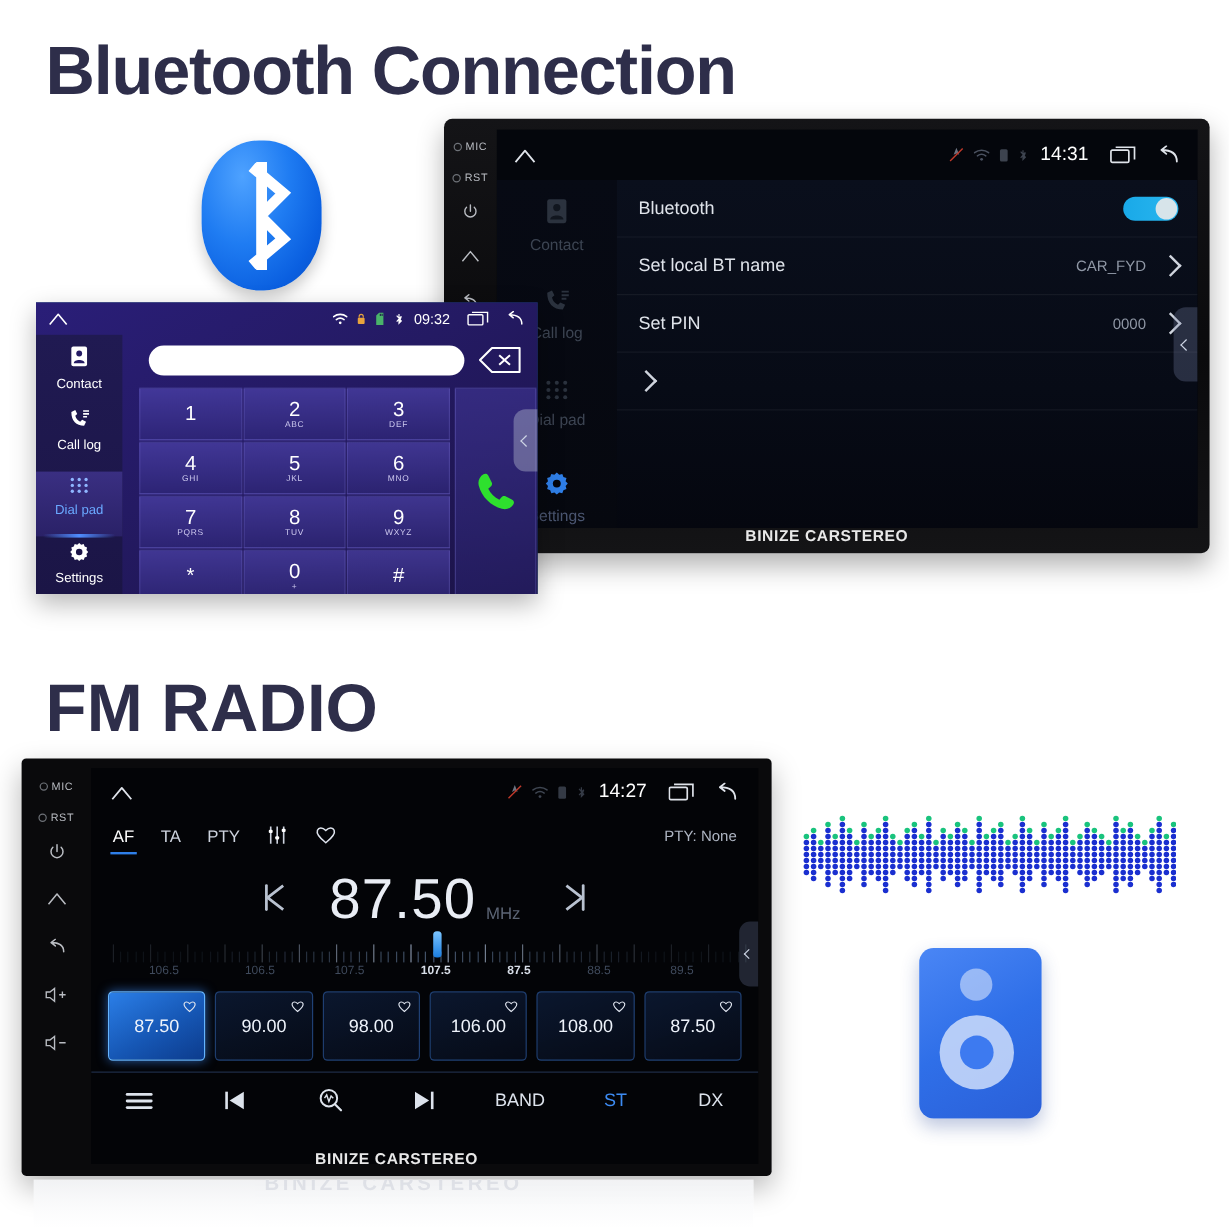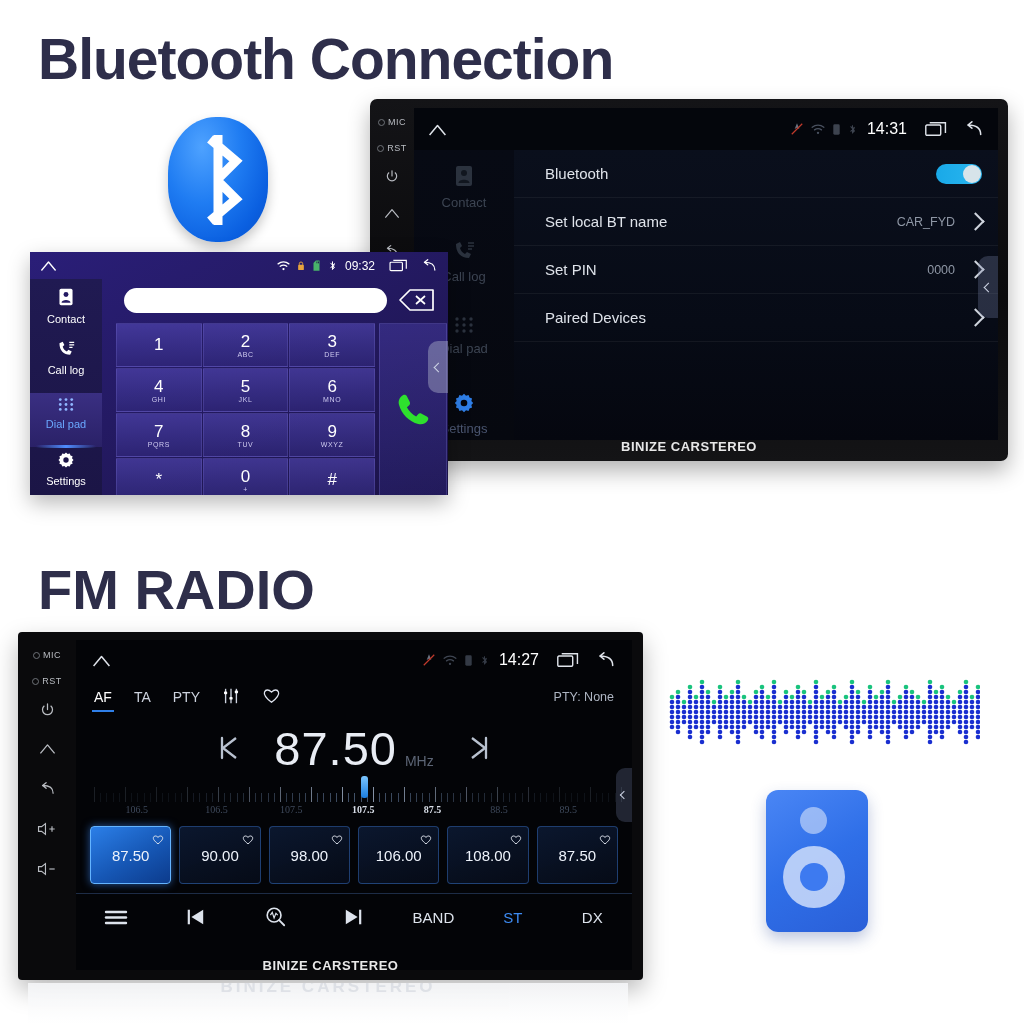--- a/index.html
+++ b/index.html
@@ -60,21 +60,21 @@
   #bt-screen{left:44px;top:9px;width:584px;height:332px;background:#04060c;}
   #bt-statusbar{height:42px;padding:0 14px;}
   #bt-sidebar{position:absolute;left:0;top:42px;width:100px;bottom:0;
     background:linear-gradient(180deg,#070a14 0%,#06080f 100%);}
   .sb-item{position:absolute;left:0;width:100px;text-align:center;}
   .sb-item .lbl{display:block;margin-top:3px;font-size:13px;}
   #bt-list{position:absolute;left:100px;right:0;top:42px;bottom:0;
     background:linear-gradient(180deg,#0a0f1c 0%,#070b16 60%,#05070f 100%);}
   .bt-row{position:relative;height:47px;display:flex;align-items:center;
     padding:0 16px 0 18px;border-bottom:1px solid rgba(255,255,255,.055);}
-  .bt-row .t{flex:1;color:#dfe3ea;font-size:15px;margin-left:13px;}
+  .bt-row .t{flex:1;color:#dfe3ea;font-size:15px;}
   .bt-row .v{color:#8f97a5;font-size:12.5px;margin-right:14px;}
   .chev{width:11px;height:11px;border-right:2px solid #cfd4dd;border-top:2px solid #cfd4dd;
     transform:rotate(45deg);}
   .toggle{width:46px;height:20px;border-radius:11px;position:relative;
     background:linear-gradient(90deg,#19a9e8,#2ab6ef);}
   .toggle .knob{position:absolute;right:1px;top:1px;width:18px;height:18px;border-radius:50%;
     background:#d7e4ea;}
   .side-tab{position:absolute;right:0;width:20px;height:62px;
     background:rgba(120,130,165,.30);border-radius:10px 0 0 10px;
     display:flex;align-items:center;justify-content:center;}
@@ -117,21 +117,21 @@
   #fm-screen{left:58px;top:8px;width:556px;height:330px;background:#030407;}
   #fm-statusbar{height:40px;padding:0 16px;}
   #fm-toolrow{position:absolute;left:0;right:0;top:40px;height:34px;display:flex;align-items:center;padding:0 18px;}
   .tool{color:#cdd3de;font-size:14px;margin-right:22px;position:relative;}
   .tool.active{color:#ffffff;text-align:center;}
   .tool.active::after{content:"";position:absolute;left:-2px;right:-2px;bottom:-7px;height:2.5px;background:#2f7fe8;}
   #pty{margin-left:auto;margin-right:0;color:#aeb5c2;font-size:12.5px;}
   #freq-row{position:absolute;left:0;right:0;top:78px;height:60px;display:flex;align-items:center;justify-content:center;gap:30px;}
   #freq{color:#e9edf4;font-size:47px;font-weight:300;letter-spacing:1px;line-height:47px;}
   #mhz{color:#5c6575;font-size:14px;align-self:flex-end;margin-bottom:9px;margin-left:-22px;}
-  #scale{position:absolute;left:18px;right:5px;top:142px;height:42px;font-family:Liberation Serif, serif;}
+  #scale{position:absolute;left:18px;right:5px;top:142px;height:42px;}
   #ticks{position:absolute;left:0;right:0;top:0;height:20px;}
   #ticks i{position:absolute;bottom:0;width:1px;background:#44546b;}
   #ticks i.lg{background:#8d9bb0;}
   #cursor{position:absolute;width:7px;height:22px;border-radius:3px;
     background:linear-gradient(180deg,#7cc6ff,#1a7de0);top:-6px;}
   #scale .lab{position:absolute;top:22px;transform:translateX(-50%);font-size:10px;color:#3f4a5c;}
   #scale .lab.bold{color:#d8dee8;font-weight:bold;}
   #presets{position:absolute;left:14px;right:14px;top:186px;display:flex;gap:8px;}
   .preset{flex:1;height:56px;position:relative;border-radius:4px;
     background:linear-gradient(160deg,rgba(18,40,78,.55),rgba(8,16,34,.6));
@@ -289,21 +289,20 @@
         <span class="t">Set local BT name</span>
         <span class="v">CAR_FYD</span>
         <span class="chev"></span>
       </div>
       <div class="bt-row">
         <span class="t">Set PIN</span>
         <span class="v">0000</span>
         <span class="chev"></span>
       </div>
       <div class="bt-row">
-        <span class="t">Paired Devices</span>
         <span class="chev"></span>
       </div>
     </div>
 
     <div class="side-tab" style="top:148px">
         <span class="c"></span>
       </div>
   </div>
 
   <div class="brand" style="bottom:7px;font-size:13px;">BINIZE CARSTEREO</div>

